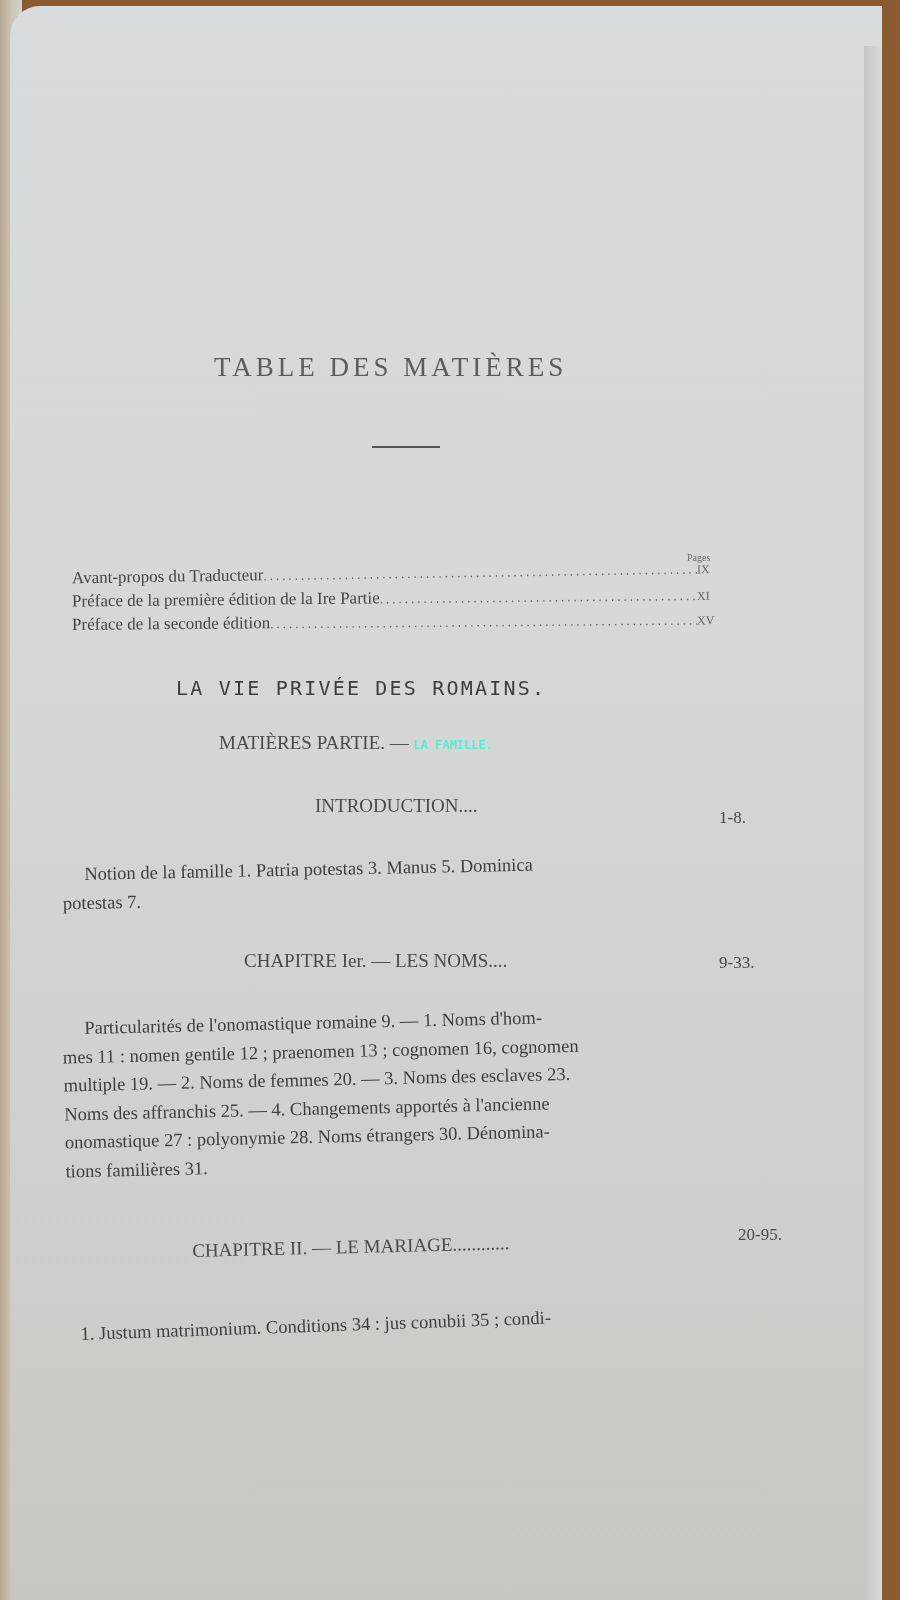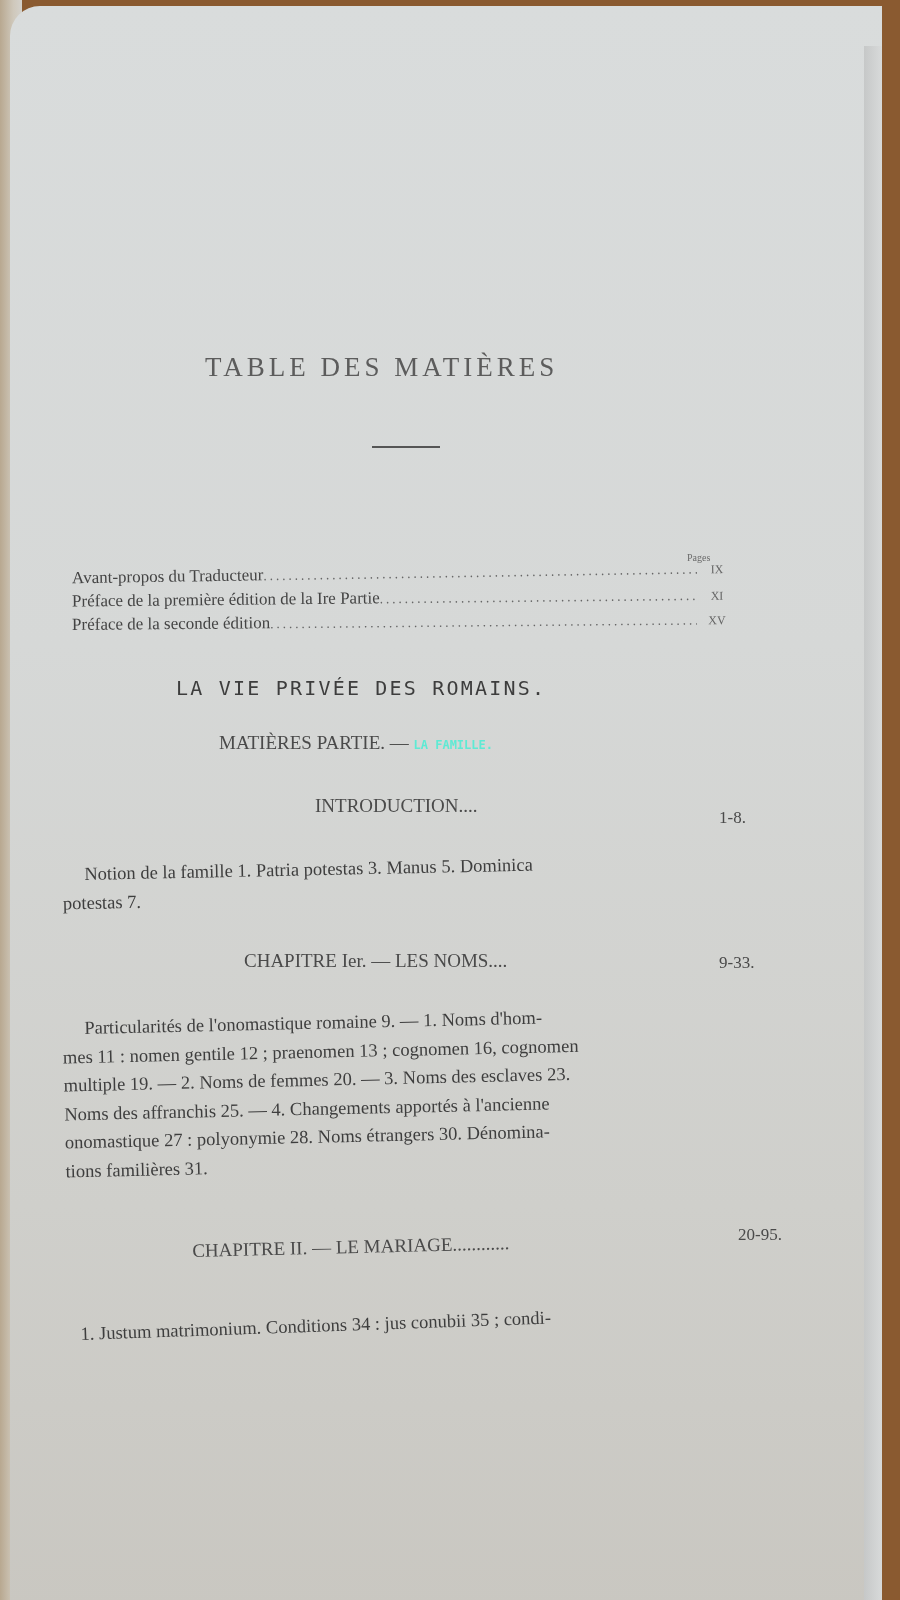--- a/index.html
+++ b/index.html
@@ -16,28 +16,28 @@
     position:absolute; left:10px; top:6px; width:872px; height:1600px;
     background:linear-gradient(180deg,#d9dcdc 0%,#d6d8d7 40%,#cfcfcb 75%,#c9c7c1 100%);
     border-top-left-radius:30px;
   }
   .page-right-fold {
     position:absolute; right:0; top:40px; width:18px; height:1560px;
     background:linear-gradient(90deg,#c6c8c8,#d8dada);
   }
   .abs { position:absolute; white-space:nowrap; }
 
-  .title { left:205px; top:352px; font-size:27px; letter-spacing:4px; color:#5c5c5c; }
+  .title { left:214px; top:352px; font-size:27px; letter-spacing:4px; color:#5c5c5c; }
   .title-rule { position:absolute; left:372px; top:446px; width:68px; height:2px; background:#555; }
 
   .pages-label { left:687px; top:552px; font-size:10px; color:#6a6a6a; }
   .front-row { left:72px; font-size:17px; color:#444; display:flex; width:665px; }
   .front-row .lbl { }
   .front-row .dots { flex:1; overflow:hidden; letter-spacing:3px; color:#666; font-size:13px; padding-top:3px; }
-  .front-row .pg { width:40px; text-align:center; font-size:12px; color:#666; padding-top:4px; }
+  .front-row .pg { width:40px; text-align:left; font-size:12px; color:#666; padding-top:4px; }
 
   .part-heading { left:176px; top:676px; font-size:20px; font-weight:normal; letter-spacing:2.2px; color:#3d3d3d; font-family:"DejaVu Sans Mono","Liberation Mono",monospace; }
   .part-sub { left:219px; top:732px; font-size:19px; color:#4a4a4a; }
   .part-sub b { font-family:"DejaVu Sans Mono","Liberation Mono",monospace; font-size:12px; color:#5eead4; }
 
   .sec-title { font-size:19px; color:#4a4a4a; font-family:"Liberation Sans Narrow","Liberation Serif",serif; }
   .sec-range { font-size:17px; color:#4a4a4a;margin-top:12px; }
   .para { left:84px; width:640px; font-size:18.5px; line-height:28.5px; color:#3e3e3e; white-space:normal; }
   .line { display:block; white-space:nowrap; }
 </style>

